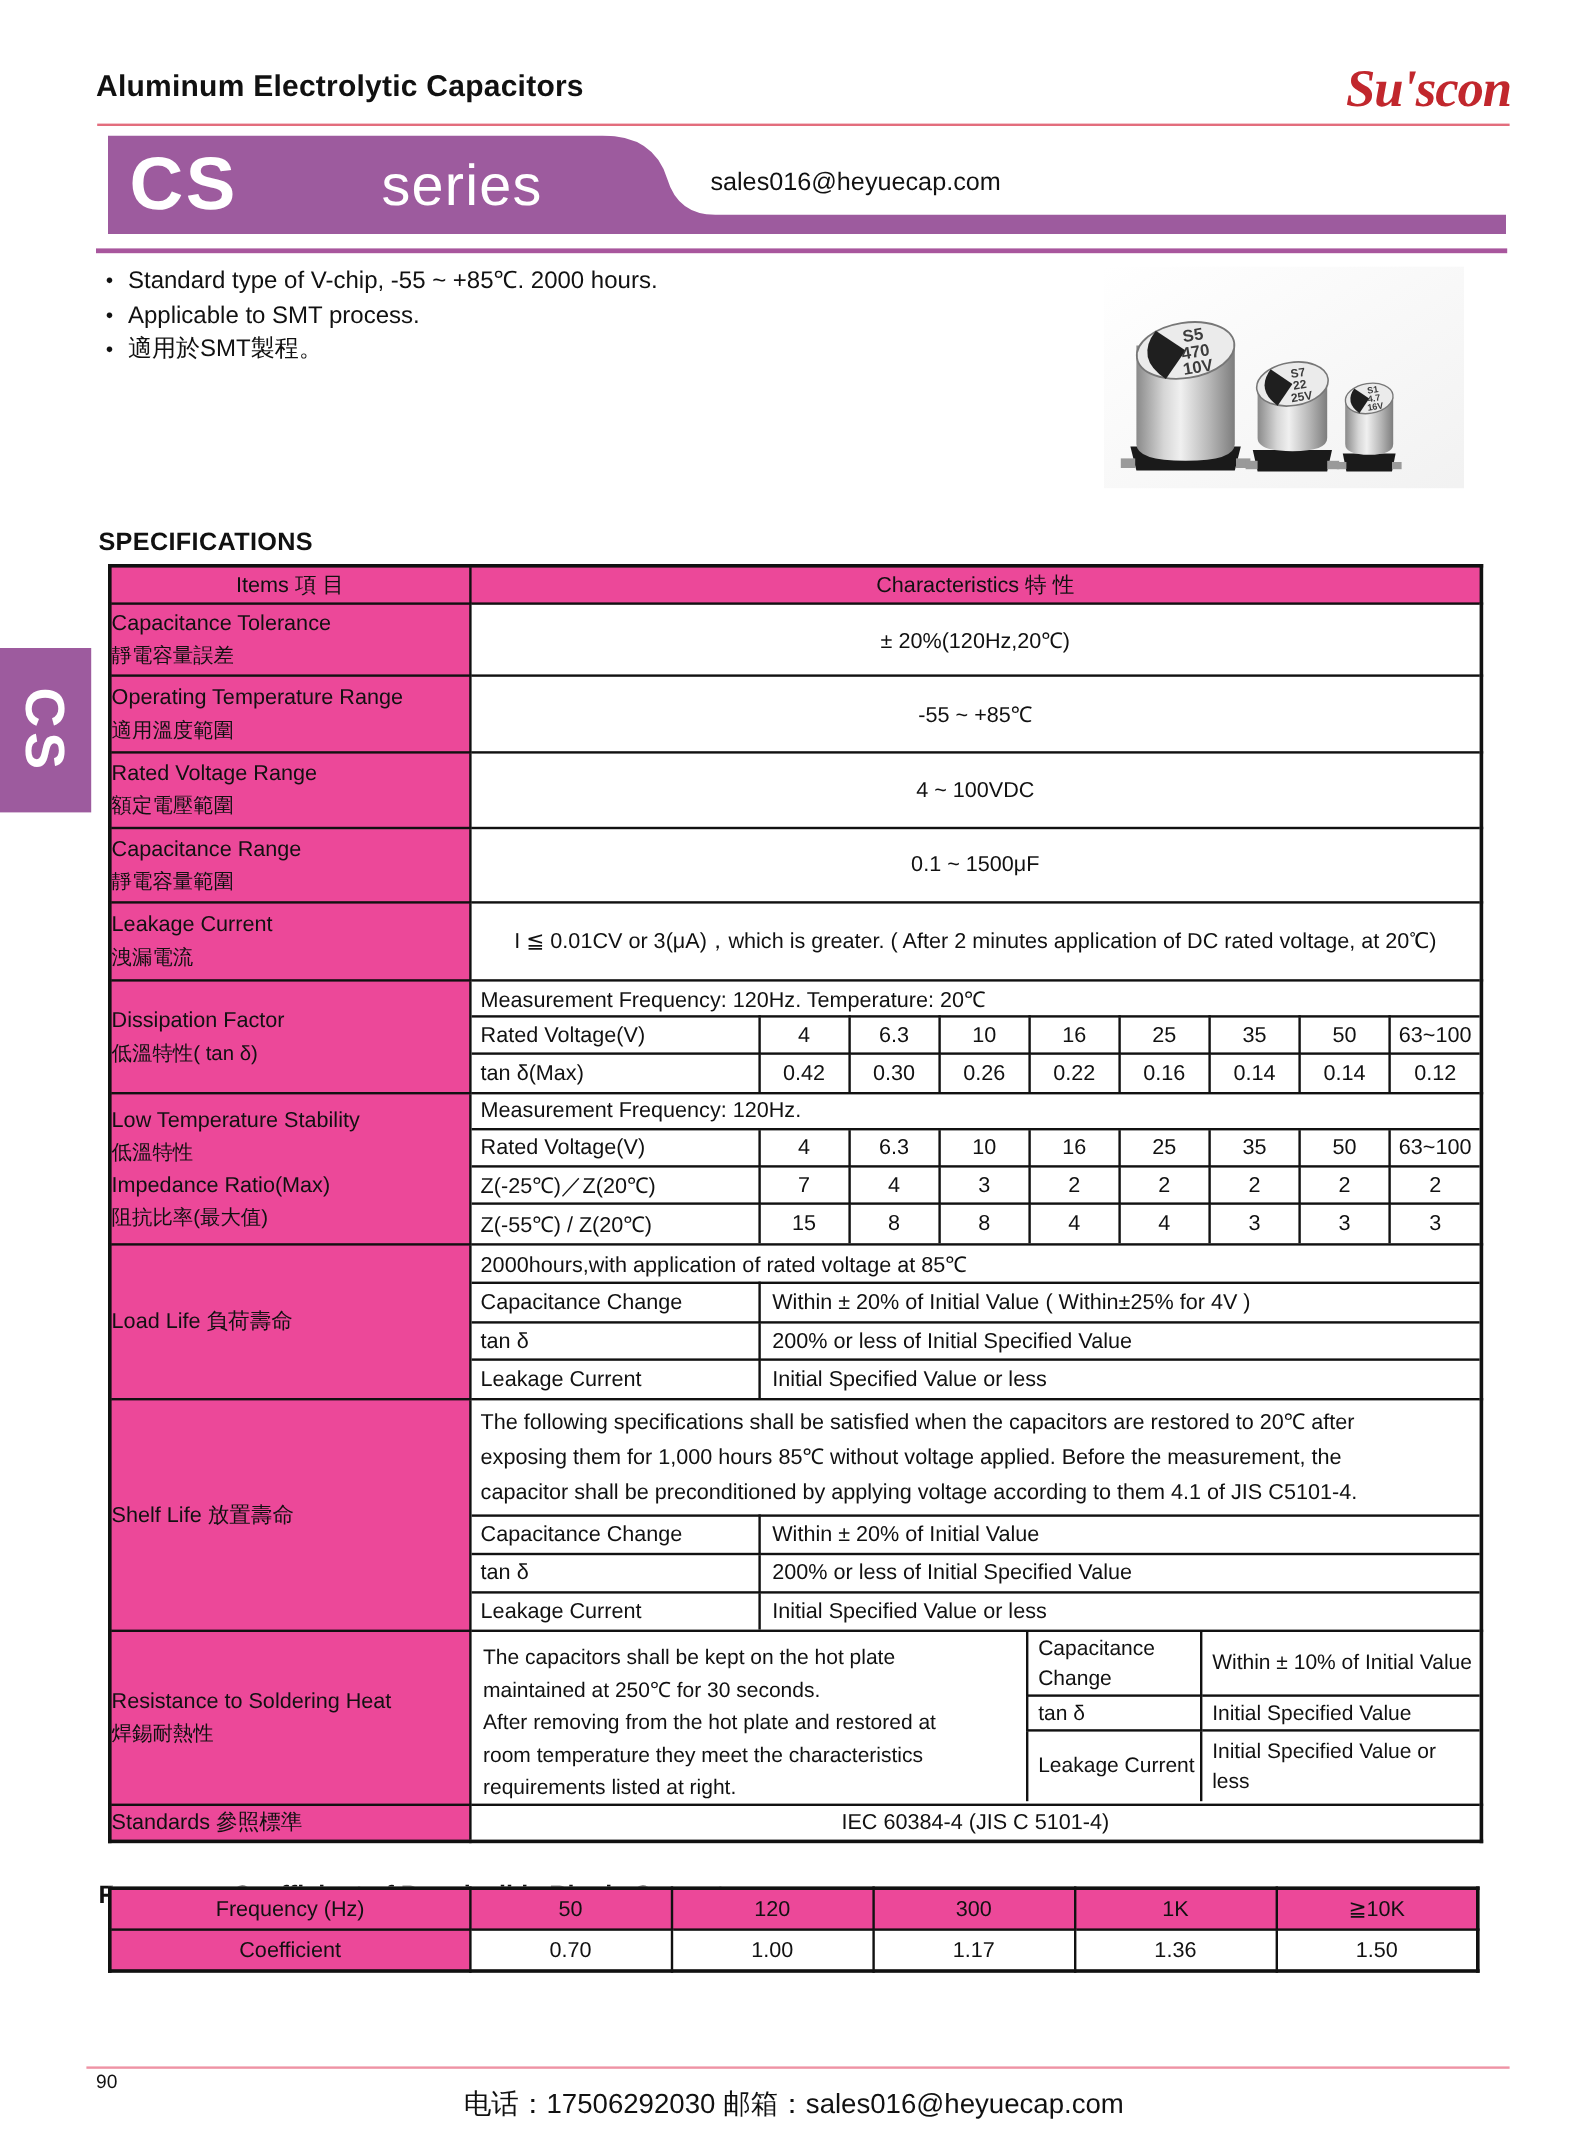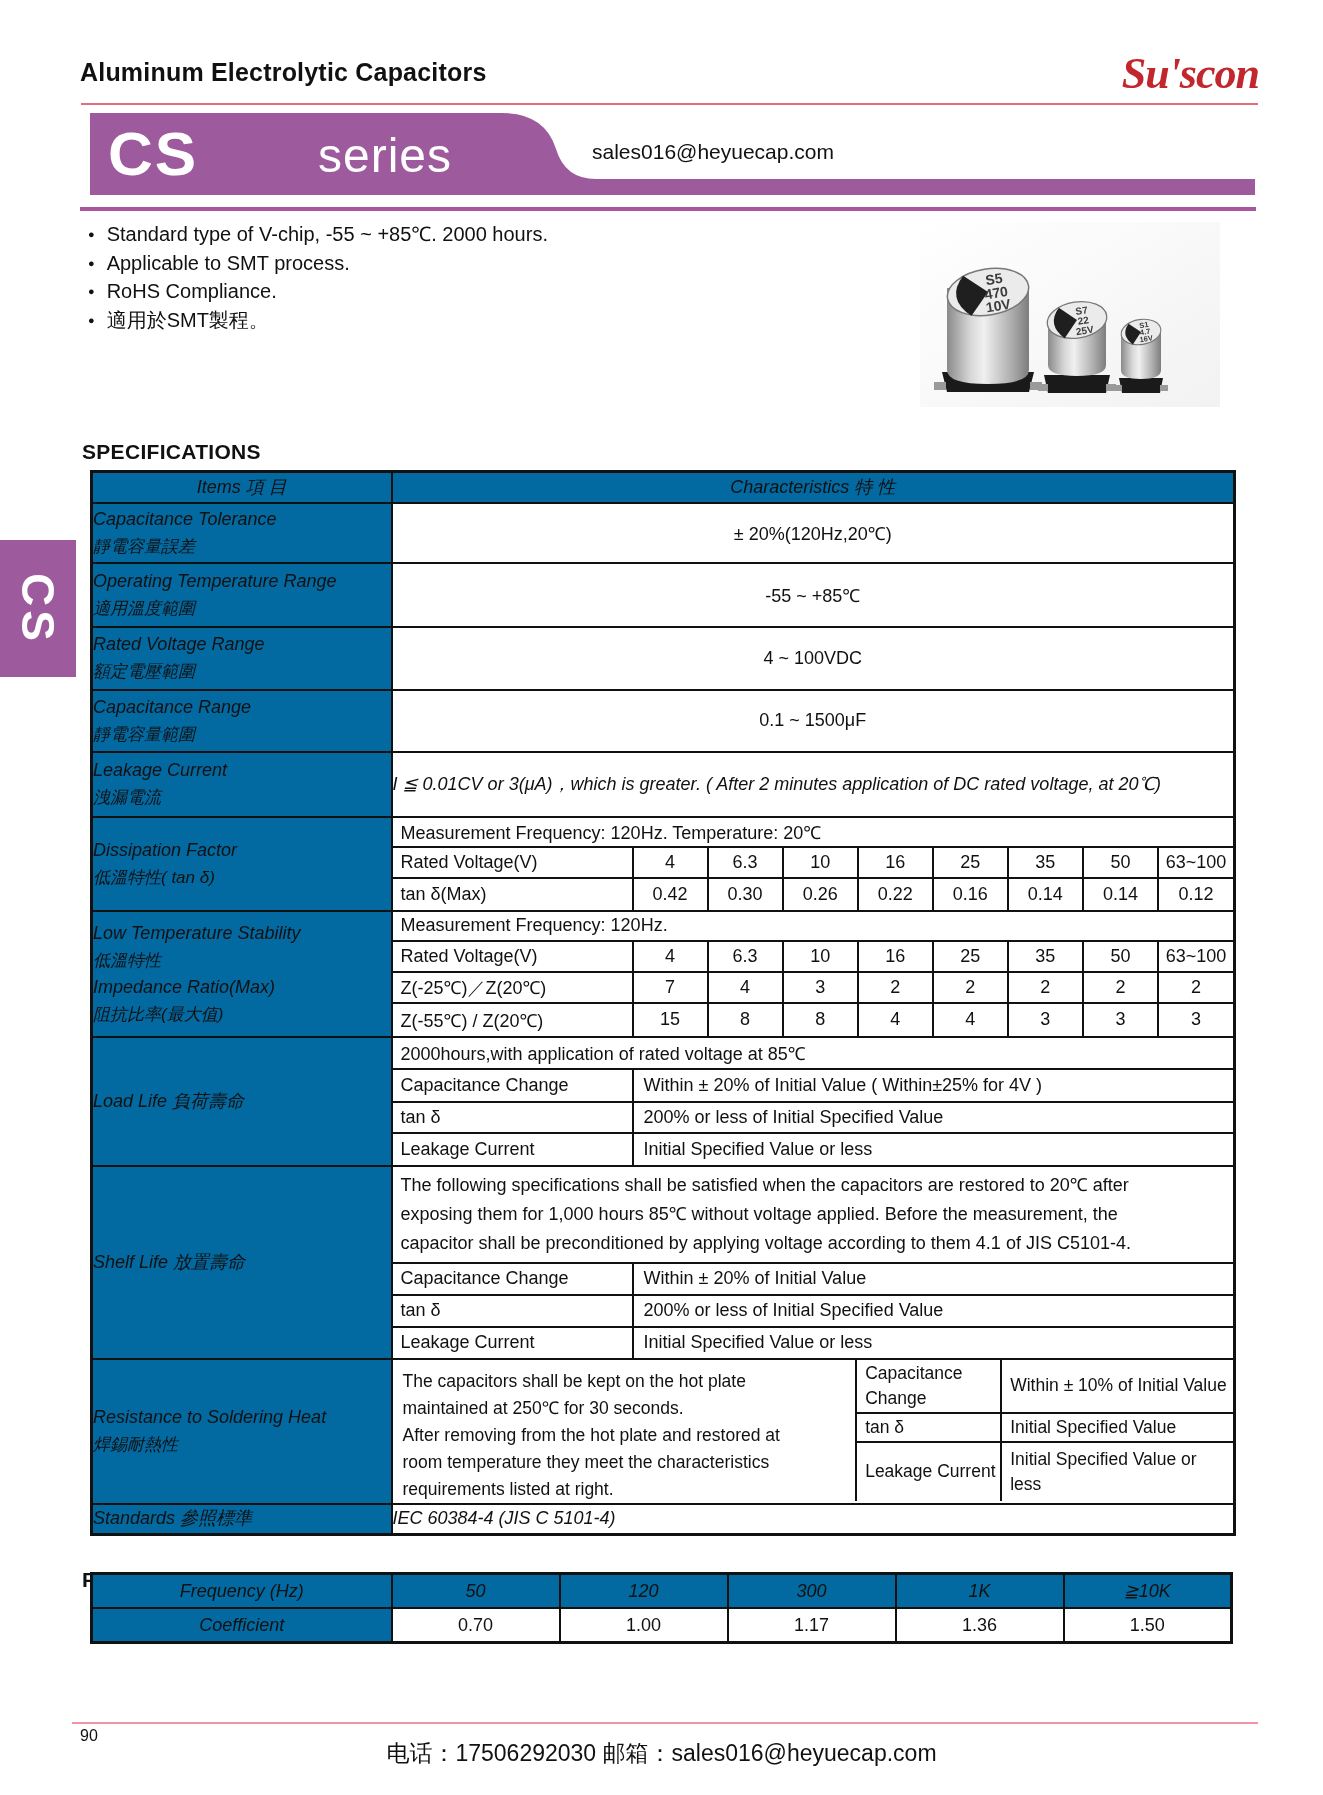--- a/index.html
+++ b/index.html
@@ -38,27 +38,27 @@
   .freq-heading{left:82px;top:1540px;font-size:21px;font-weight:bold;margin-top:28px;}
 
   
   table.main{border-collapse:collapse;table-layout:fixed;background:#fff;}
   #spec-table{left:90px;top:470px;width:1143px;}
   #freq-table{left:90px;top:1572px;width:1143px;}
   table.main{border:3px solid #111;}
   table.main > tbody > tr > td, table.main > tbody > tr > th{
     border:2px solid #111;font-size:18px;vertical-align:middle;padding:0;
   }
-  .lav{background:#0369a1;font-style:italic;}
+  .lav{background:#ec4899;}
   th.colhead{font-weight:normal;text-align:center;font-size:19px;}
   td.itemcell{padding:4px 6px 4px 10px;text-align:left;}
   .lab-en{font-size:18px;line-height:27px;}
   .lab-zh{font-size:17px;line-height:27px;}
   td.valcenter{text-align:center;font-size:19px;}
-  td.valleft{text-align:left;padding-left:12px;font-size:17px;font-style:italic;}
+  td.valleft{text-align:center;padding-left:12px;font-size:17px;}
 
   
   table.sub{border-collapse:collapse;table-layout:fixed;width:100%;height:100%;}
   table.sub td{border:2px solid #111;font-size:18px;vertical-align:middle;}
   table.sub tr:first-child td{border-top:none;margin-left:28px;}
   table.sub tr:last-child td{border-bottom:none;}
   table.sub td:first-child{border-left:none;}
   table.sub td:last-child{border-right:none;}
   table.sub td.note{ text-align:left;padding-left:8px;font-size:18px;}
   table.sub td.sublabel{text-align:left;padding-left:8px;}
@@ -96,21 +96,20 @@
   </svg>
 </div>
 <div class="abs banner-cs">CS</div>
 <div class="abs banner-series">series</div>
 <div class="abs banner-email">sales016@heyuecap.com</div>
 <div class="abs banner-rule"></div>
 
 <ul class="abs bullets">
   <li>Standard type of V-chip, -55 ~ +85℃. 2000 hours.</li>
   <li>Applicable to SMT process.</li>
-  <li>RoHS Compliance.</li>
   <li>適用於SMT製程。</li>
 </ul>
 
 <svg class="abs cap-photo" width="300" height="185" viewBox="0 0 300 185">
   <defs>
     <linearGradient id="cyl" x1="0" y1="0" x2="1" y2="0">
       <stop offset="0" stop-color="#8a8a8a"></stop>
         <stop offset="0.28" stop-color="#d6d6d6"></stop>
       <stop offset="0.45" stop-color="#f0f0f0"></stop>
         <stop offset="0.75" stop-color="#b5b5b5"></stop>

